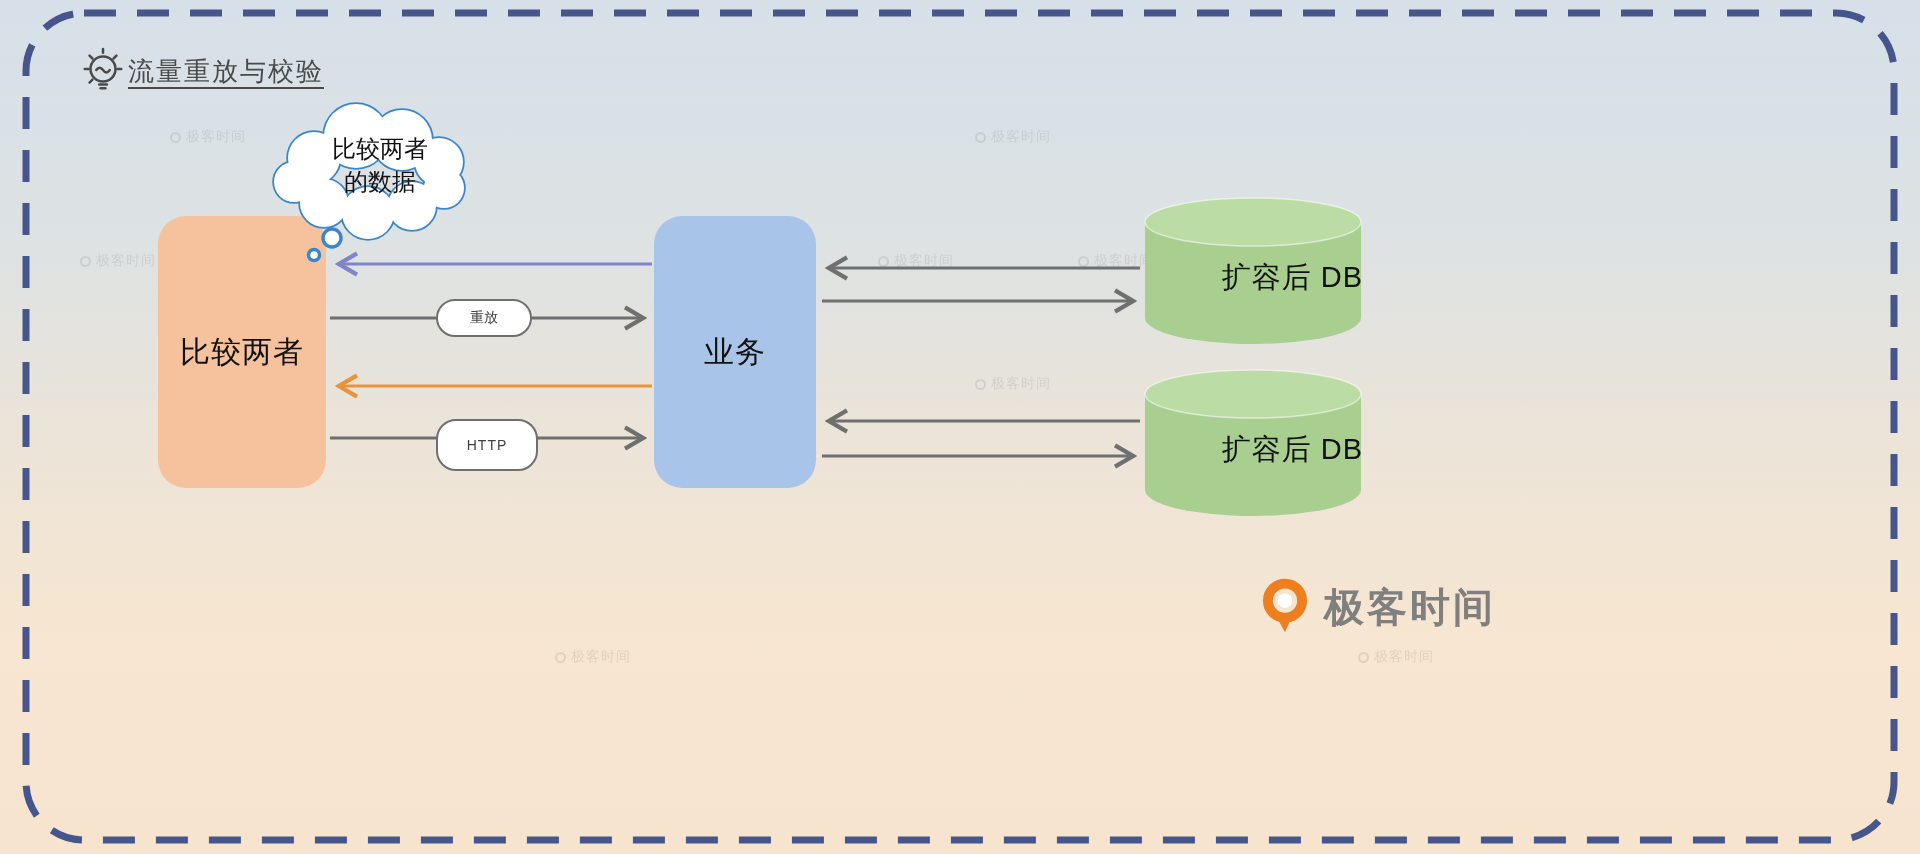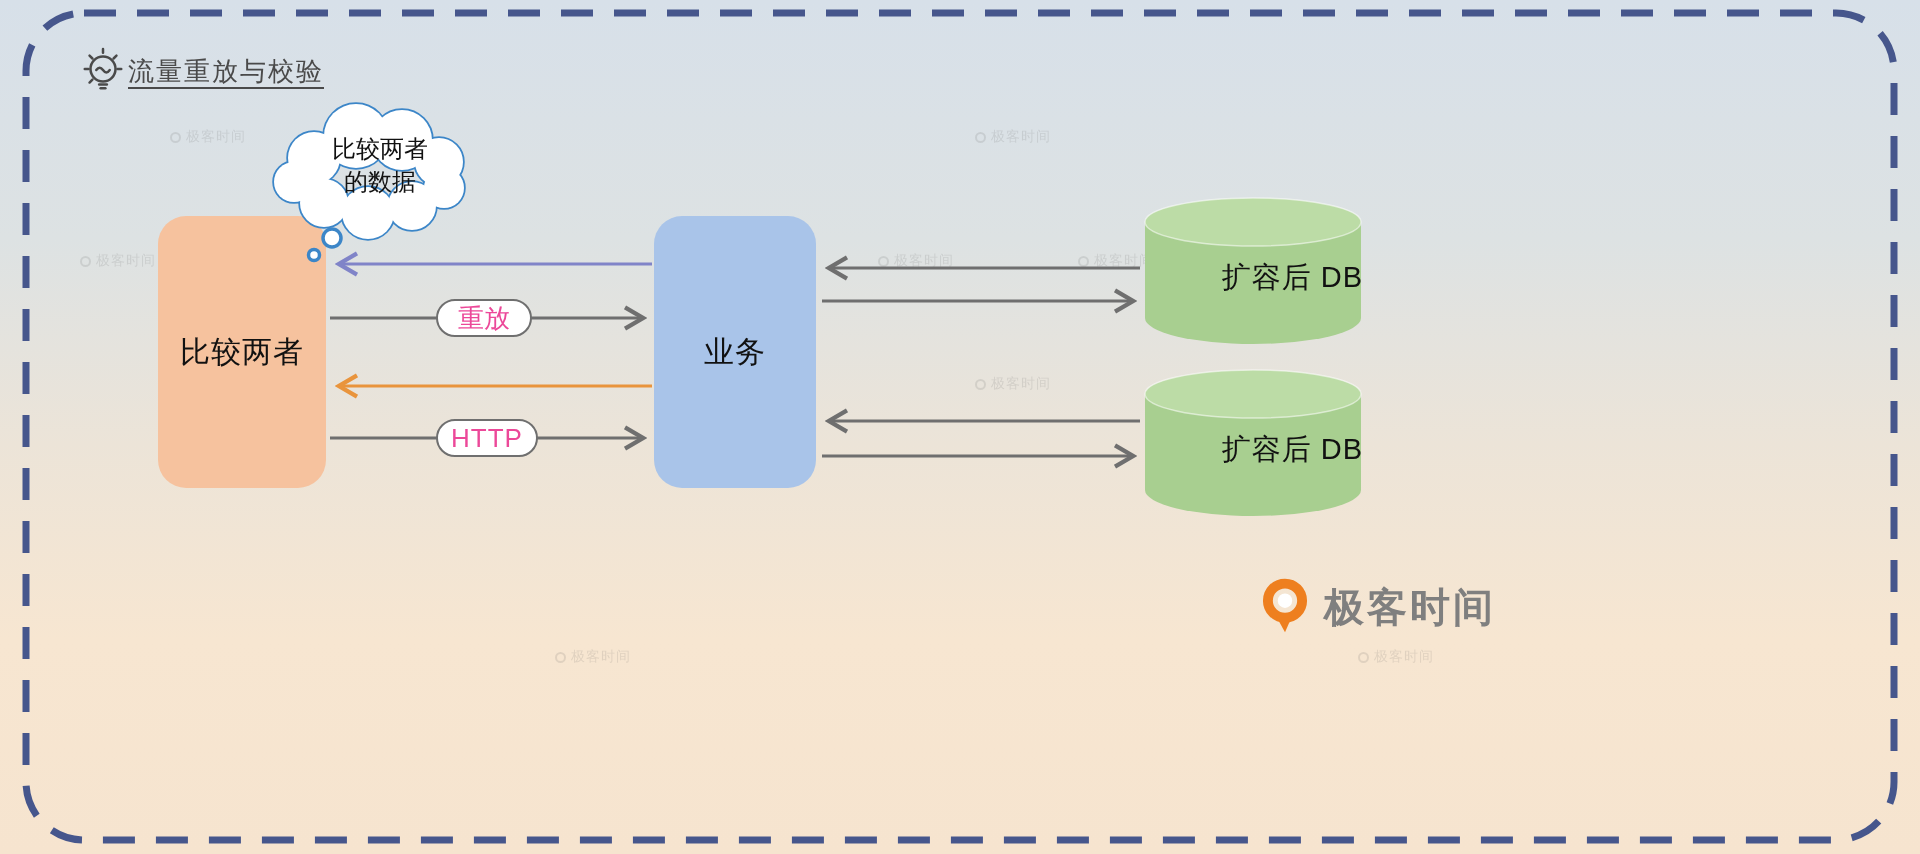--- a/index.html
+++ b/index.html
@@ -63,24 +63,24 @@
   .ln-gray{stroke:var(--gray_arrow);}
   .ln-purple{stroke:var(--purple_arrow);}
   .ln-orange{stroke:var(--orange_arrow);}
   .mk-gray{stroke:var(--gray_arrow);fill:none;stroke-width:2;}
   .mk-purple{stroke:var(--purple_arrow);fill:none;stroke-width:2;}
   .mk-orange{stroke:var(--orange_arrow);fill:none;stroke-width:2;}
 
   .pill{
     position:absolute;z-index:6;background:#fff;border:2px solid #6f6f6f;border-radius:20px;
     display:flex;align-items:center;justify-content:center;
-    font-size:26px;color:#ec4899;
+    font-size:14px;color:#404040;
   }
   .pill-replay{left:436px;top:299px;width:96px;height:38px;}
-  .pill-http{left:436px;top:419px;width:102px;height:38px;letter-spacing:1px;}
+  .pill-http{left:436px;top:419px;width:102px;height:52px;letter-spacing:1px;}
 
   
   .cloud-wrap{position:absolute;left:262px;top:96px;width:230px;height:180px;z-index:7;}
   .cloud-stroke{fill:#fff;stroke:var(--cloud_stroke);stroke-width:3.5;}
   .cloud-fill{fill:#fff;}
   .cloud-text{
     position:absolute;left:300px;top:132px;width:160px;z-index:8;
     text-align:center;font-size:24px;line-height:33px;color:#111;font-weight:500;
   }
 

